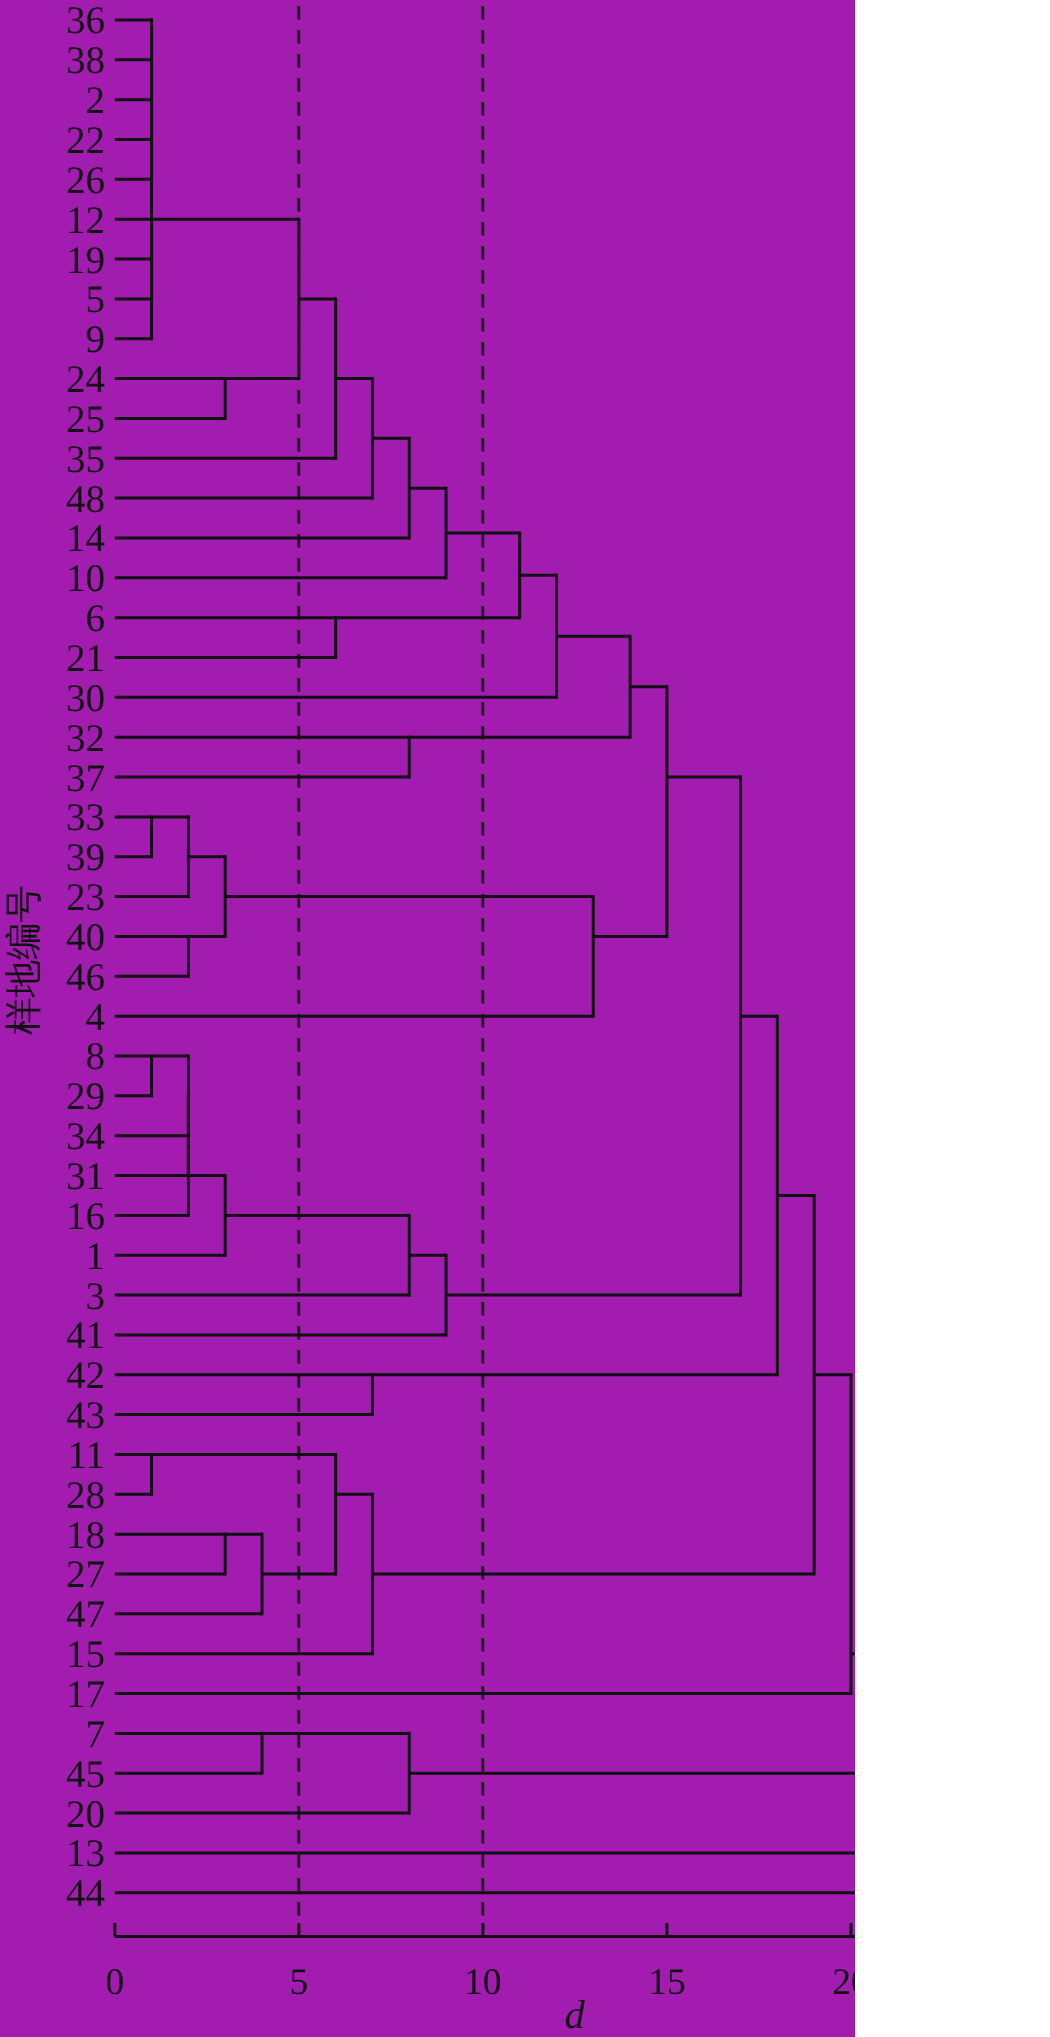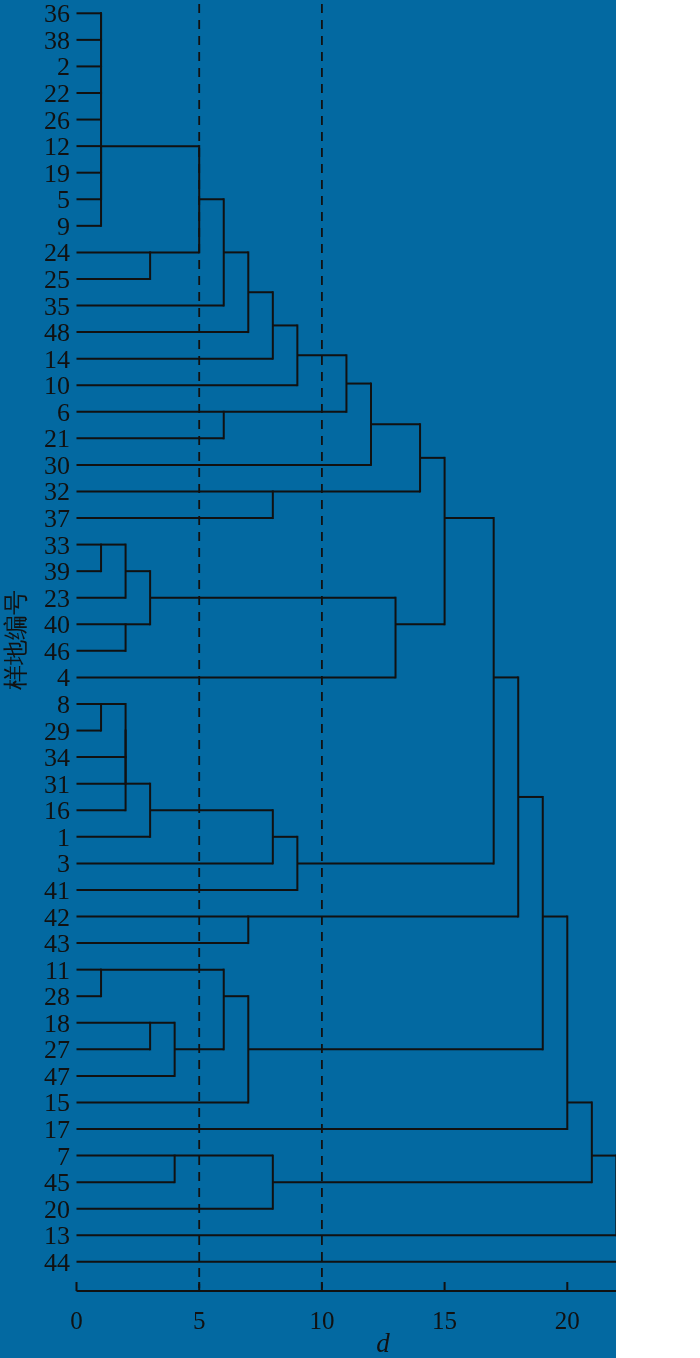--- a/index.html
+++ b/index.html
@@ -1,16 +1,16 @@
 <!DOCTYPE html>
 <html><head>
 <meta charset="utf-8">
 <style>
   html,body{margin:0;padding:0;background:#fff;}
-  .fig-wrap{position:relative;width:616px;height:1358px;background:#0369a1;overflow:hidden;
+  .fig-wrap{position:relative;width:570px;height:1358px;background:#a21caf;overflow:hidden;
             font-family:"Liberation Serif","DejaVu Serif",serif;}
   svg{display:block;}
   text{fill:#111;}
   .leaf-lbl{font-size:26px;font-family:"Liberation Serif","DejaVu Serif",serif;}
   .tick-lbl{font-size:25px;font-family:"Liberation Serif","DejaVu Serif",serif;}
   .axis-d{font-size:27px;font-style:italic;font-family:"Liberation Serif","DejaVu Serif",serif;}
   .ylab{font-size:25px;font-family:"Liberation Serif","DejaVu Serif",serif;}
 </style>
 </head>
 <body>

